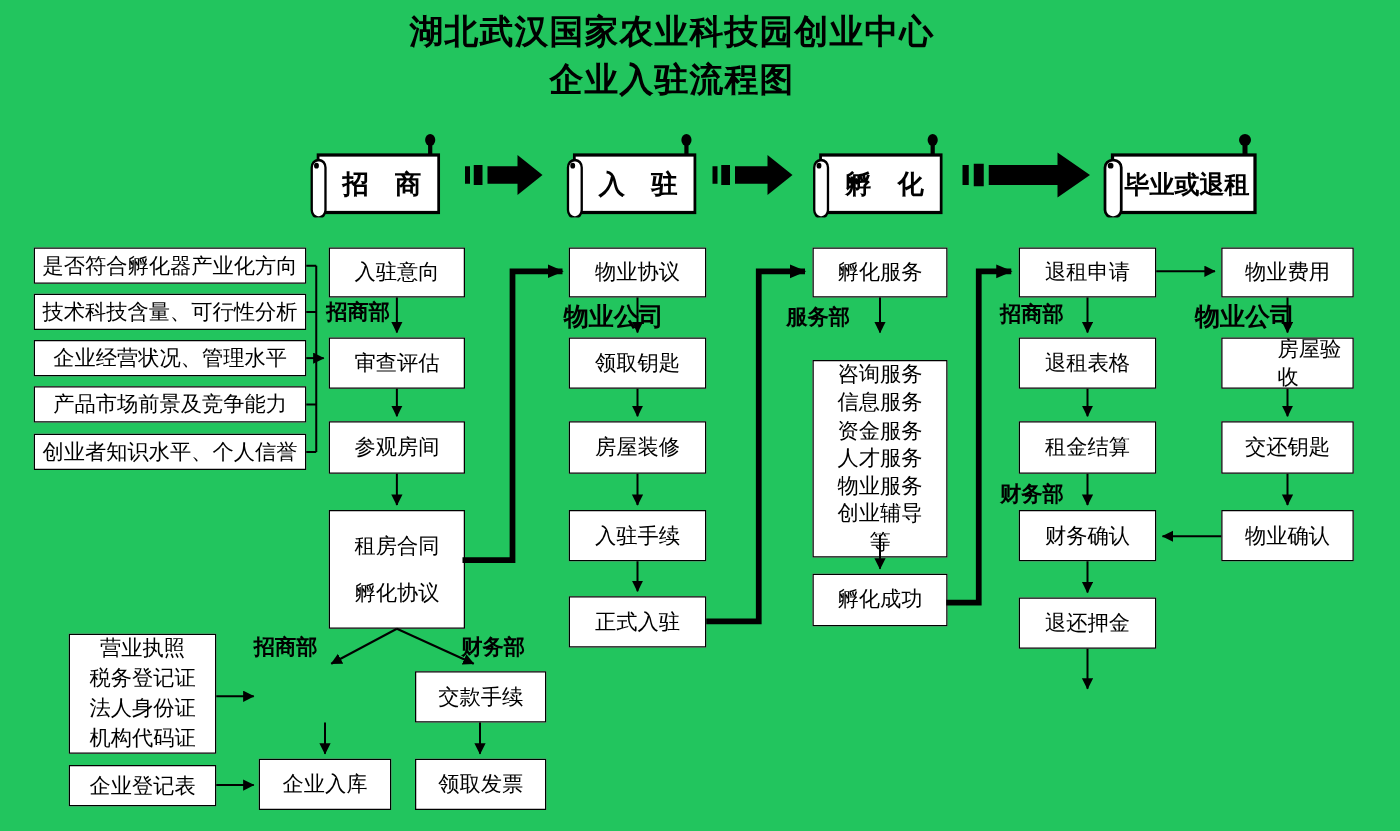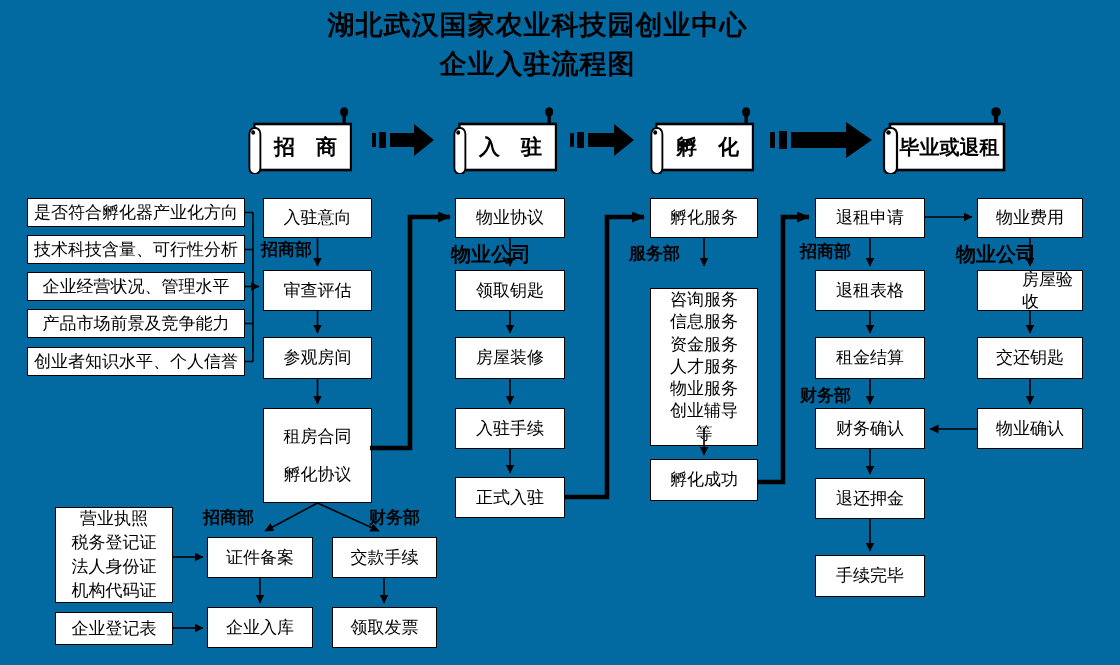--- a/index.html
+++ b/index.html
@@ -1,17 +1,17 @@
 <!DOCTYPE html>
 <html><head>
 <meta charset="utf-8">
 <style>
   html,body{margin:0;padding:0;background:#fff;}
   #canvas{
-    position:relative;width:1120px;height:665px;background:#0369a1;
+    position:relative;width:1120px;height:665px;background:#22c55e;
     font-family:"Liberation Sans",sans-serif;color:#000;overflow:hidden;
   }
   .title{
     position:absolute;left:0;top:6px;width:1075px;text-align:center;
     font-family:"Liberation Serif",serif;font-weight:700;font-size:27px;line-height:39px;
     letter-spacing:1px;
   }
   .box{
     position:absolute;box-sizing:border-box;border:1.5px solid #000;background:#fff;
     display:flex;align-items:center;justify-content:center;text-align:left;
@@ -112,35 +112,33 @@
     <span>创业辅导</span>
     <span>等</span>
   </div>
   <div class="box" style="left:650px;top:459px;width:108px;height:42px;">孵化成功</div>
 
   <div class="box" style="left:815px;top:198px;width:110px;height:40px;">退租申请</div>
   <div class="box" style="left:815px;top:270px;width:110px;height:41px;">退租表格</div>
   <div class="box" style="left:815px;top:337px;width:110px;height:42px;">租金结算</div>
   <div class="box" style="left:815px;top:478px;width:110px;height:41px;">退还押金</div>
   <div class="box" style="left:815px;top:408px;width:110px;height:41px;">财务确认</div>
-  <div class="box" style="left:815px;top:555px;width:110px;height:42px;">手续完毕</div>
 
   <div class="box" style="left:977px;top:198px;width:106px;height:40px;">物业费用</div>
   <div class="box" style="left:977px;top:270px;width:106px;height:41px;padding-left:44px;">房屋验收</div>
   <div class="box" style="left:977px;top:337px;width:106px;height:42px;">交还钥匙</div>
   <div class="box" style="left:977px;top:408px;width:106px;height:41px;">物业确认</div>
 
   <div class="box multi docs" style="left:55px;top:507px;width:118px;height:96px;">
     <span>营业执照</span>
     <span>税务登记证</span>
     <span>法人身份证</span>
     <span>机构代码证</span>
   </div>
   <div class="box" style="left:55px;top:612px;width:118px;height:33px;">企业登记表</div>
-  <div class="box" style="left:207px;top:537px;width:106px;height:41px;">证件备案</div>
   <div class="box" style="left:332px;top:537px;width:105px;height:41px;">交款手续</div>
   <div class="box" style="left:207px;top:607px;width:106px;height:41px;">企业入库</div>
   <div class="box" style="left:332px;top:607px;width:105px;height:41px;">领取发票</div>
 
   <div class="dept" style="left:261px;top:241px;">招商部</div>
   <div class="dept small" style="left:451px;top:245px;">物业公司</div>
   <div class="dept" style="left:629px;top:245px;">服务部</div>
   <div class="dept" style="left:800px;top:243px;">招商部</div>
   <div class="dept" style="left:800px;top:387px;">财务部</div>
   <div class="dept small" style="left:956px;top:245px;">物业公司</div>

